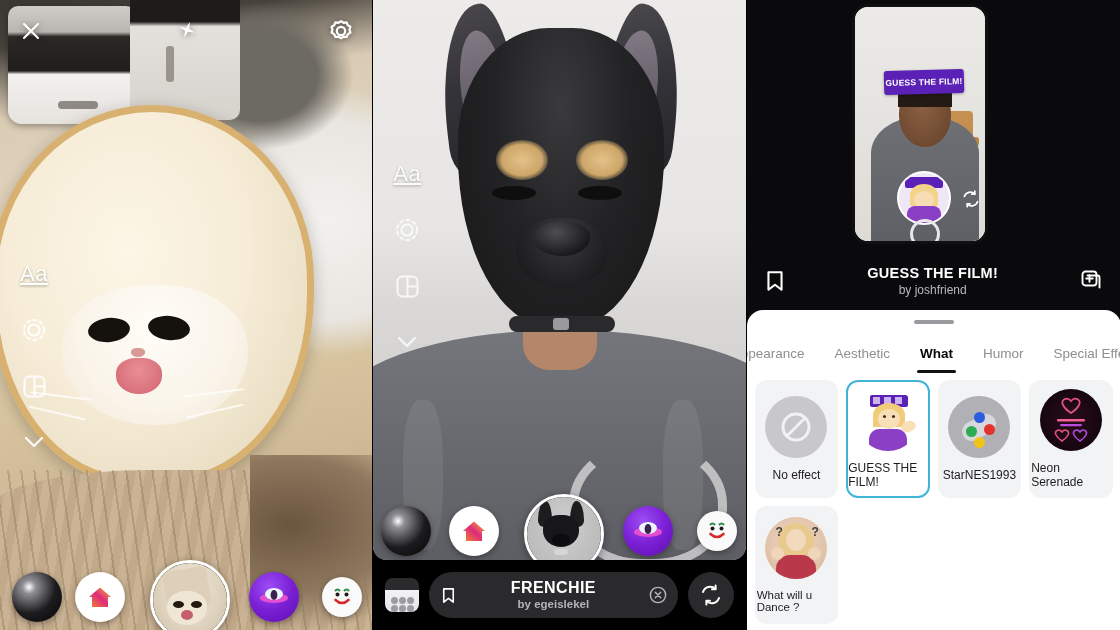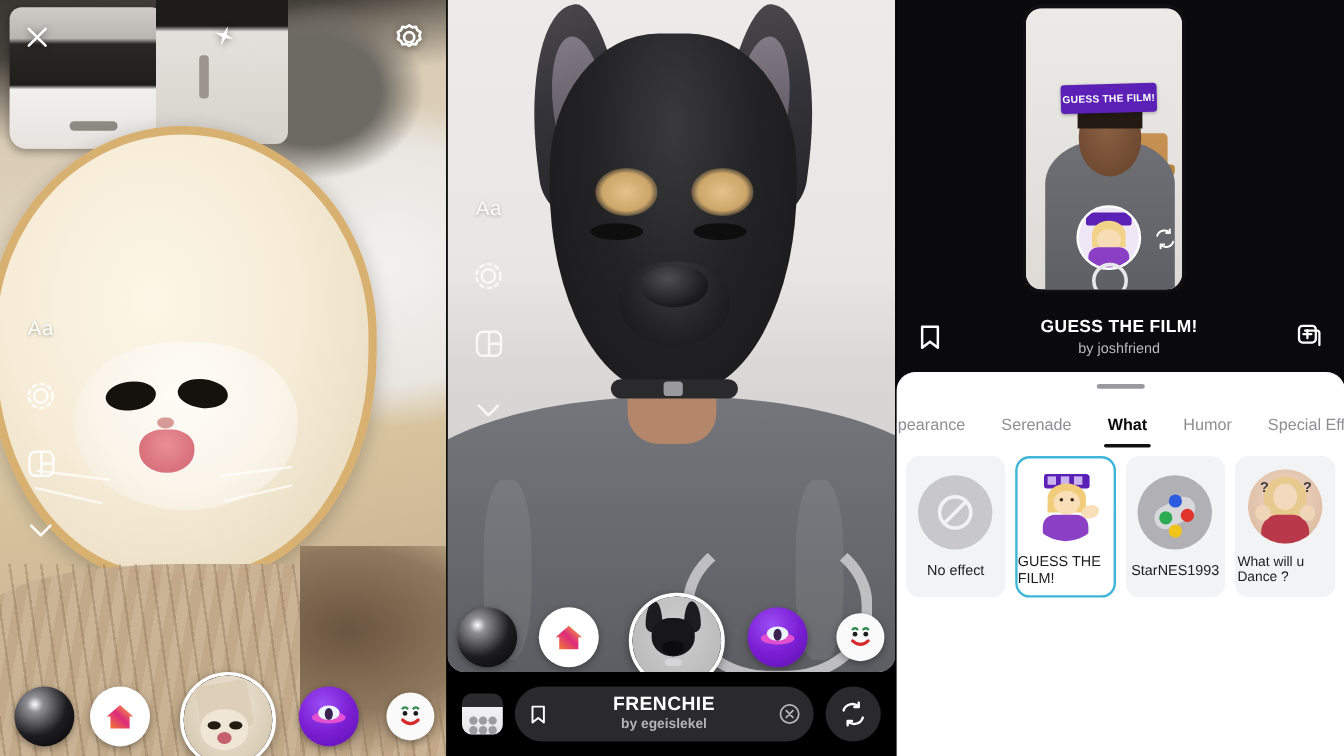--- a/index.html
+++ b/index.html
@@ -66,21 +66,21 @@
   .dsnout{position:absolute;left:143px;top:218px;width:92px;height:70px;border-radius:46% 46% 50% 50%;
     background:radial-gradient(ellipse at 50% 25%,#3b3b3d 0%,#222224 60%,#141415 100%);}
   .dnose{position:absolute;left:161px;top:222px;width:56px;height:34px;border-radius:46% 46% 54% 54%;background:radial-gradient(ellipse at 40% 30%,#4e4e52 0%,#1a1a1c 70%);}
   .dcollar{position:absolute;left:136px;top:316px;width:106px;height:16px;border-radius:8px;background:#2a2a2c;}
   .dcollar:after{content:"";position:absolute;left:44px;top:2px;width:16px;height:12px;border-radius:3px;background:#9a9a9e;}
   .necklace{position:absolute;left:196px;top:440px;width:140px;height:110px;border:9px solid #c9c9cb;border-radius:50% 50% 46% 46%;border-top-color:transparent;opacity:.9;}
 
   
   .tools{position:absolute;left:18px;display:flex;flex-direction:column;align-items:center;gap:24px;}
   .tool{width:32px;height:32px;display:flex;align-items:center;justify-content:center;color:#fff;opacity:.95;}
-  .tool.aa{font-size:17px;font-weight:400;letter-spacing:.5px;text-shadow:0 1px 3px rgba(0,0,0,.35);}
+  .tool.aa{font-size:22px;font-weight:400;letter-spacing:.5px;text-shadow:0 1px 3px rgba(0,0,0,.35);text-decoration:underline;}
 
   
   .topicons{position:absolute;top:10px;left:0;width:100%;height:44px;}
   .ticon{position:absolute;width:34px;height:34px;display:flex;align-items:center;justify-content:center;color:#fff;
     filter:drop-shadow(0 1px 3px rgba(0,0,0,.45));}
 
   
   .carousel{position:absolute;bottom:8px;left:0;width:100%;height:64px;display:flex;align-items:center;}
   .thumb{position:absolute;border-radius:50%;overflow:hidden;box-shadow:0 2px 6px rgba(0,0,0,.35);}
   .thumb.sm{width:40px;height:40px;}
@@ -425,21 +425,21 @@
     </div>
 
     <div class="sheet">
       <div class="handle"></div>
 
       <div class="tabs">
         <div class="tab" style="padding-left:0;margin-left:-6px;">
             <span>ppearance</span>
           </div>
         <div class="tab">
-            <span>Serenade</span>
+            <span>Aesthetic</span>
           </div>
         <div class="tab active">
             <span>What</span>
           </div>
         <div class="tab">
             <span>Humor</span>
           </div>
         <div class="tab">
             <span>Special Effect</span>
           </div>
@@ -478,20 +478,32 @@
           <div class="cthumb th-nes">
             <div style="position:absolute;left:13px;top:22px;width:36px;height:19px;border-radius:10px;background:#d8d8dc;transform:rotate(-28deg);"></div>
             <div style="position:absolute;left:18px;top:30px;width:11px;height:11px;border-radius:50%;background:#2bab52;"></div>
             <div style="position:absolute;left:26px;top:16px;width:11px;height:11px;border-radius:50%;background:#2c5ce0;"></div>
             <div style="position:absolute;left:26px;top:41px;width:11px;height:11px;border-radius:50%;background:#f0c419;"></div>
             <div style="position:absolute;left:36px;top:28px;width:11px;height:11px;border-radius:50%;background:#e0342c;"></div>
           </div>
           <div class="lbl">StarNES1993</div>
         </div>
 
+        <div class="cell">
+          <div class="cthumb th-neon">
+            <svg class="svgicon" width="62" height="62" viewBox="0 0 62 62">
+              <path d="M31 12 c-4 -5 -11 -1 -8 4 c2 4 8 8 8 8 s6 -4 8 -8 c3 -5 -4 -9 -8 -4 Z" fill="none" stroke="#e0537f" stroke-width="1.8"></path>
+              <rect x="17" y="30" width="28" height="2.4" rx="1.2" fill="#f06292"></rect>
+              <rect x="20" y="35" width="22" height="2.2" rx="1.1" fill="#ba4ae0"></rect>
+              <path d="M22 43 c-3 -4 -8 -1 -6 3 c1.5 3 6 6 6 6 s4.5 -3 6 -6 c2 -4 -3 -7 -6 -3 Z" fill="none" stroke="#e0537f" stroke-width="1.6"></path>
+              <path d="M40 43 c-3 -4 -8 -1 -6 3 c1.5 3 6 6 6 6 s4.5 -3 6 -6 c2 -4 -3 -7 -6 -3 Z" fill="none" stroke="#b04ae0" stroke-width="1.6"></path>
+            </svg>
+          </div>
+          <div class="lbl">Neon Serenade</div>
+        </div>
 
         <div class="cell">
           <div class="cthumb th-dance">
             <div style="position:absolute;left:13px;top:6px;width:36px;height:36px;border-radius:50%;background:#e8c98e;"></div>
             <div style="position:absolute;left:21px;top:12px;width:20px;height:22px;border-radius:50%;background:#f3d9bd;"></div>
             <div style="position:absolute;left:11px;top:38px;width:40px;height:26px;border-radius:14px 14px 0 0;background:#b9394a;"></div>
             <div style="position:absolute;left:6px;top:30px;width:13px;height:13px;border-radius:50%;background:#f0d6b8;"></div>
             <div style="position:absolute;left:43px;top:30px;width:13px;height:13px;border-radius:50%;background:#f0d6b8;"></div>
             <div style="position:absolute;left:10px;top:8px;color:#3b3b3f;font-size:12px;font-weight:700;">?</div>
             <div style="position:absolute;left:46px;top:8px;color:#3b3b3f;font-size:12px;font-weight:700;">?</div>

